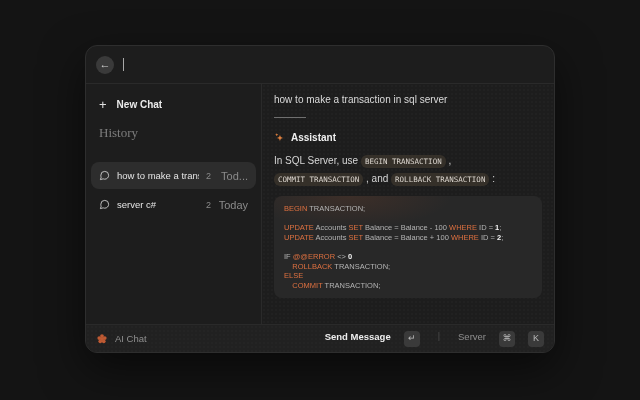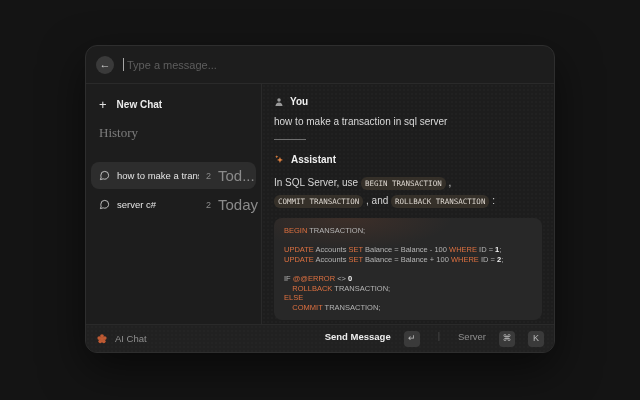--- a/index.html
+++ b/index.html
@@ -21,21 +21,21 @@
   .body-row{flex:1;display:flex;min-height:0;}
   .sidebar{flex:0 0 auto;width:176px;box-sizing:border-box;border-right:1px solid #2a2a2a;padding:10px 5px 0 5px;}
   .newchat{display:flex;align-items:center;gap:10px;padding:4px 8px 2px;color:#eaeaea;font-size:10px;font-weight:700;}
   .plus-icon{font-size:13px;font-weight:400;color:#e0e0e0;line-height:1;}
   .history-label{color:#7d7d7d;font-size:13px;padding:12px 8px 21px;font-family:Liberation Serif, serif;}
   .hist-item{display:flex;align-items:center;gap:7px;height:27px;padding:0 8px;border-radius:8px;margin:0 0 2px 0;font-size:9.5px;color:#e4e4e4;}
   .hist-item.selected{background:#2d2d2d;}
   .bubble-icon{display:flex;flex:0 0 auto;}
   .hist-label{flex:1;white-space:nowrap;overflow:hidden;}
   .hist-count{color:#8a8a8a;font-size:9px;flex:0 0 auto;}
-  .hist-date{color:#8a8a8a;font-size:15px;flex:0 0 auto;width:30px;text-align:right;white-space:nowrap;}
+  .hist-date{color:#8a8a8a;font-size:11px;flex:0 0 auto;width:30px;text-align:right;white-space:nowrap;}
 
   .main{flex:1;min-width:0;padding:10px 12px 0 12px;overflow:hidden;
     background-image:radial-gradient(rgba(255,255,255,0.015) 1px, transparent 1px);background-size:4px 4px;}
   .msg-header{display:flex;align-items:center;gap:6px;font-size:10px;font-weight:700;color:#efefef;margin:2px 0 9px;}
   .user-msg{font-size:10px;color:#dadada;}
   .msg-divider{width:32px;height:1px;background:#6f6f6f;margin:12px 0 14px;}
   .para{font-size:10px;color:#d6d6d6;line-height:1.75;margin:9px 0 9px;}
   .chip{font-family:"DejaVu Sans Mono",monospace;font-size:7.5px;background:#353029;border-radius:6px;padding:2px 4px;color:#ddd7d0;white-space:nowrap;}
   .codeblock{background-color:#282828;border-radius:8px;padding:8px 10px;margin:2px 0 8px;
     font-family:Liberation Sans, sans-serif;font-size:7.5px;line-height:9.6px;
@@ -61,21 +61,20 @@
 
 <div class="stage">
   <div class="window">
 
     <div class="topbar">
       <div class="back-btn">
         <span>←</span>
       </div>
       <div class="input-zone">
         <div class="caret"></div>
-        <span class="placeholder">Type a message...</span>
       </div>
     </div>
 
     <div class="body-row">
 
       <div class="sidebar">
         <div class="newchat">
           <span class="plus-icon">+</span>
           <span>New Chat</span>
         </div>
@@ -99,29 +98,20 @@
               </svg>
           </span>
           <span class="hist-label">server c#</span>
           <span class="hist-count">2</span>
           <span class="hist-date">Today</span>
         </div>
       </div>
 
       <div class="main">
 
-        <div class="msg-header">
-          <span style="display:flex;">
-            <svg width="10" height="10" viewBox="0 0 24 24" fill="#9a9a9a">
-                <circle cx="12" cy="7" r="4.2"></circle>
-                <path d="M3.5 21.5c0-4.7 3.8-8.5 8.5-8.5s8.5 3.8 8.5 8.5z"></path>
-              </svg>
-          </span>
-          <span>You</span>
-        </div>
         <div class="user-msg">how to make a transaction in sql server</div>
 
         <div class="msg-divider"></div>
 
         <div class="msg-header">
           <span style="display:flex;">
             <svg width="11" height="11" viewBox="0 0 24 24" fill="#e0813f">
                 <path d="M13 6.5l1.9 4.6 4.6 1.9-4.6 1.9L13 19.5l-1.9-4.6-4.6-1.9 4.6-1.9z"></path>
                 <path d="M6 2.5l1 2.5 2.5 1-2.5 1-1 2.5-1-2.5L2.5 6l2.5-1z"></path>
               </svg>

